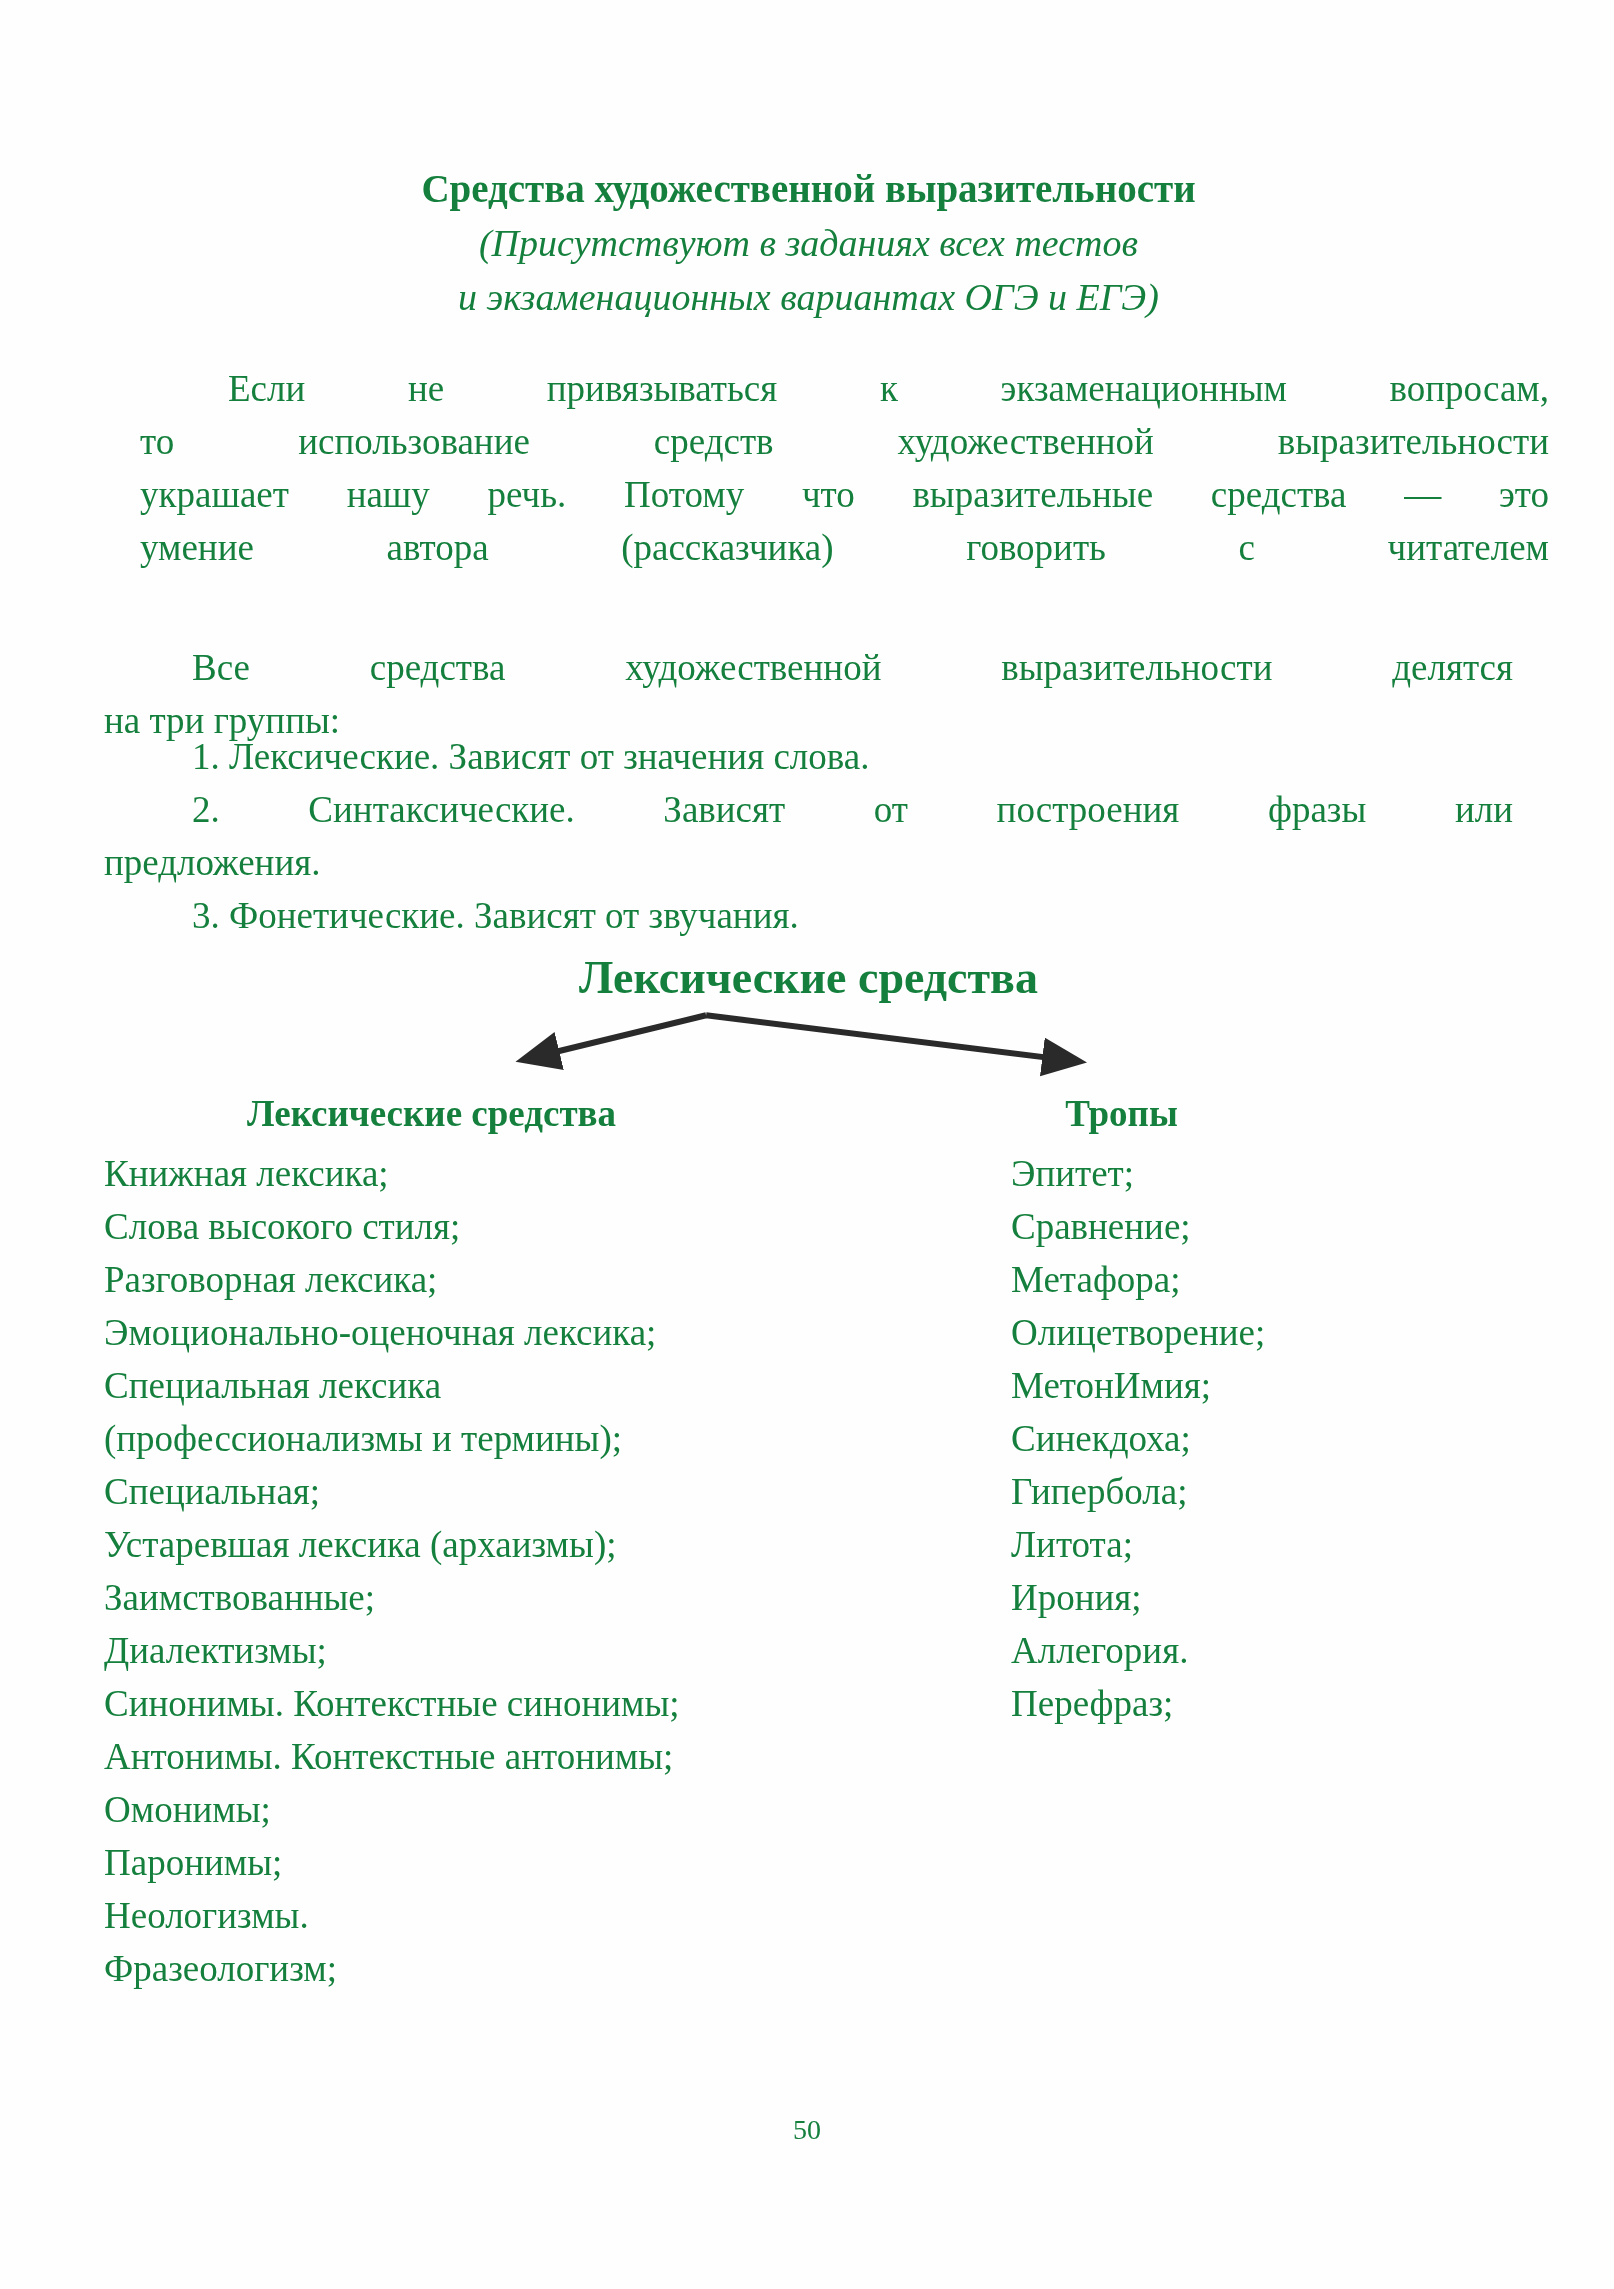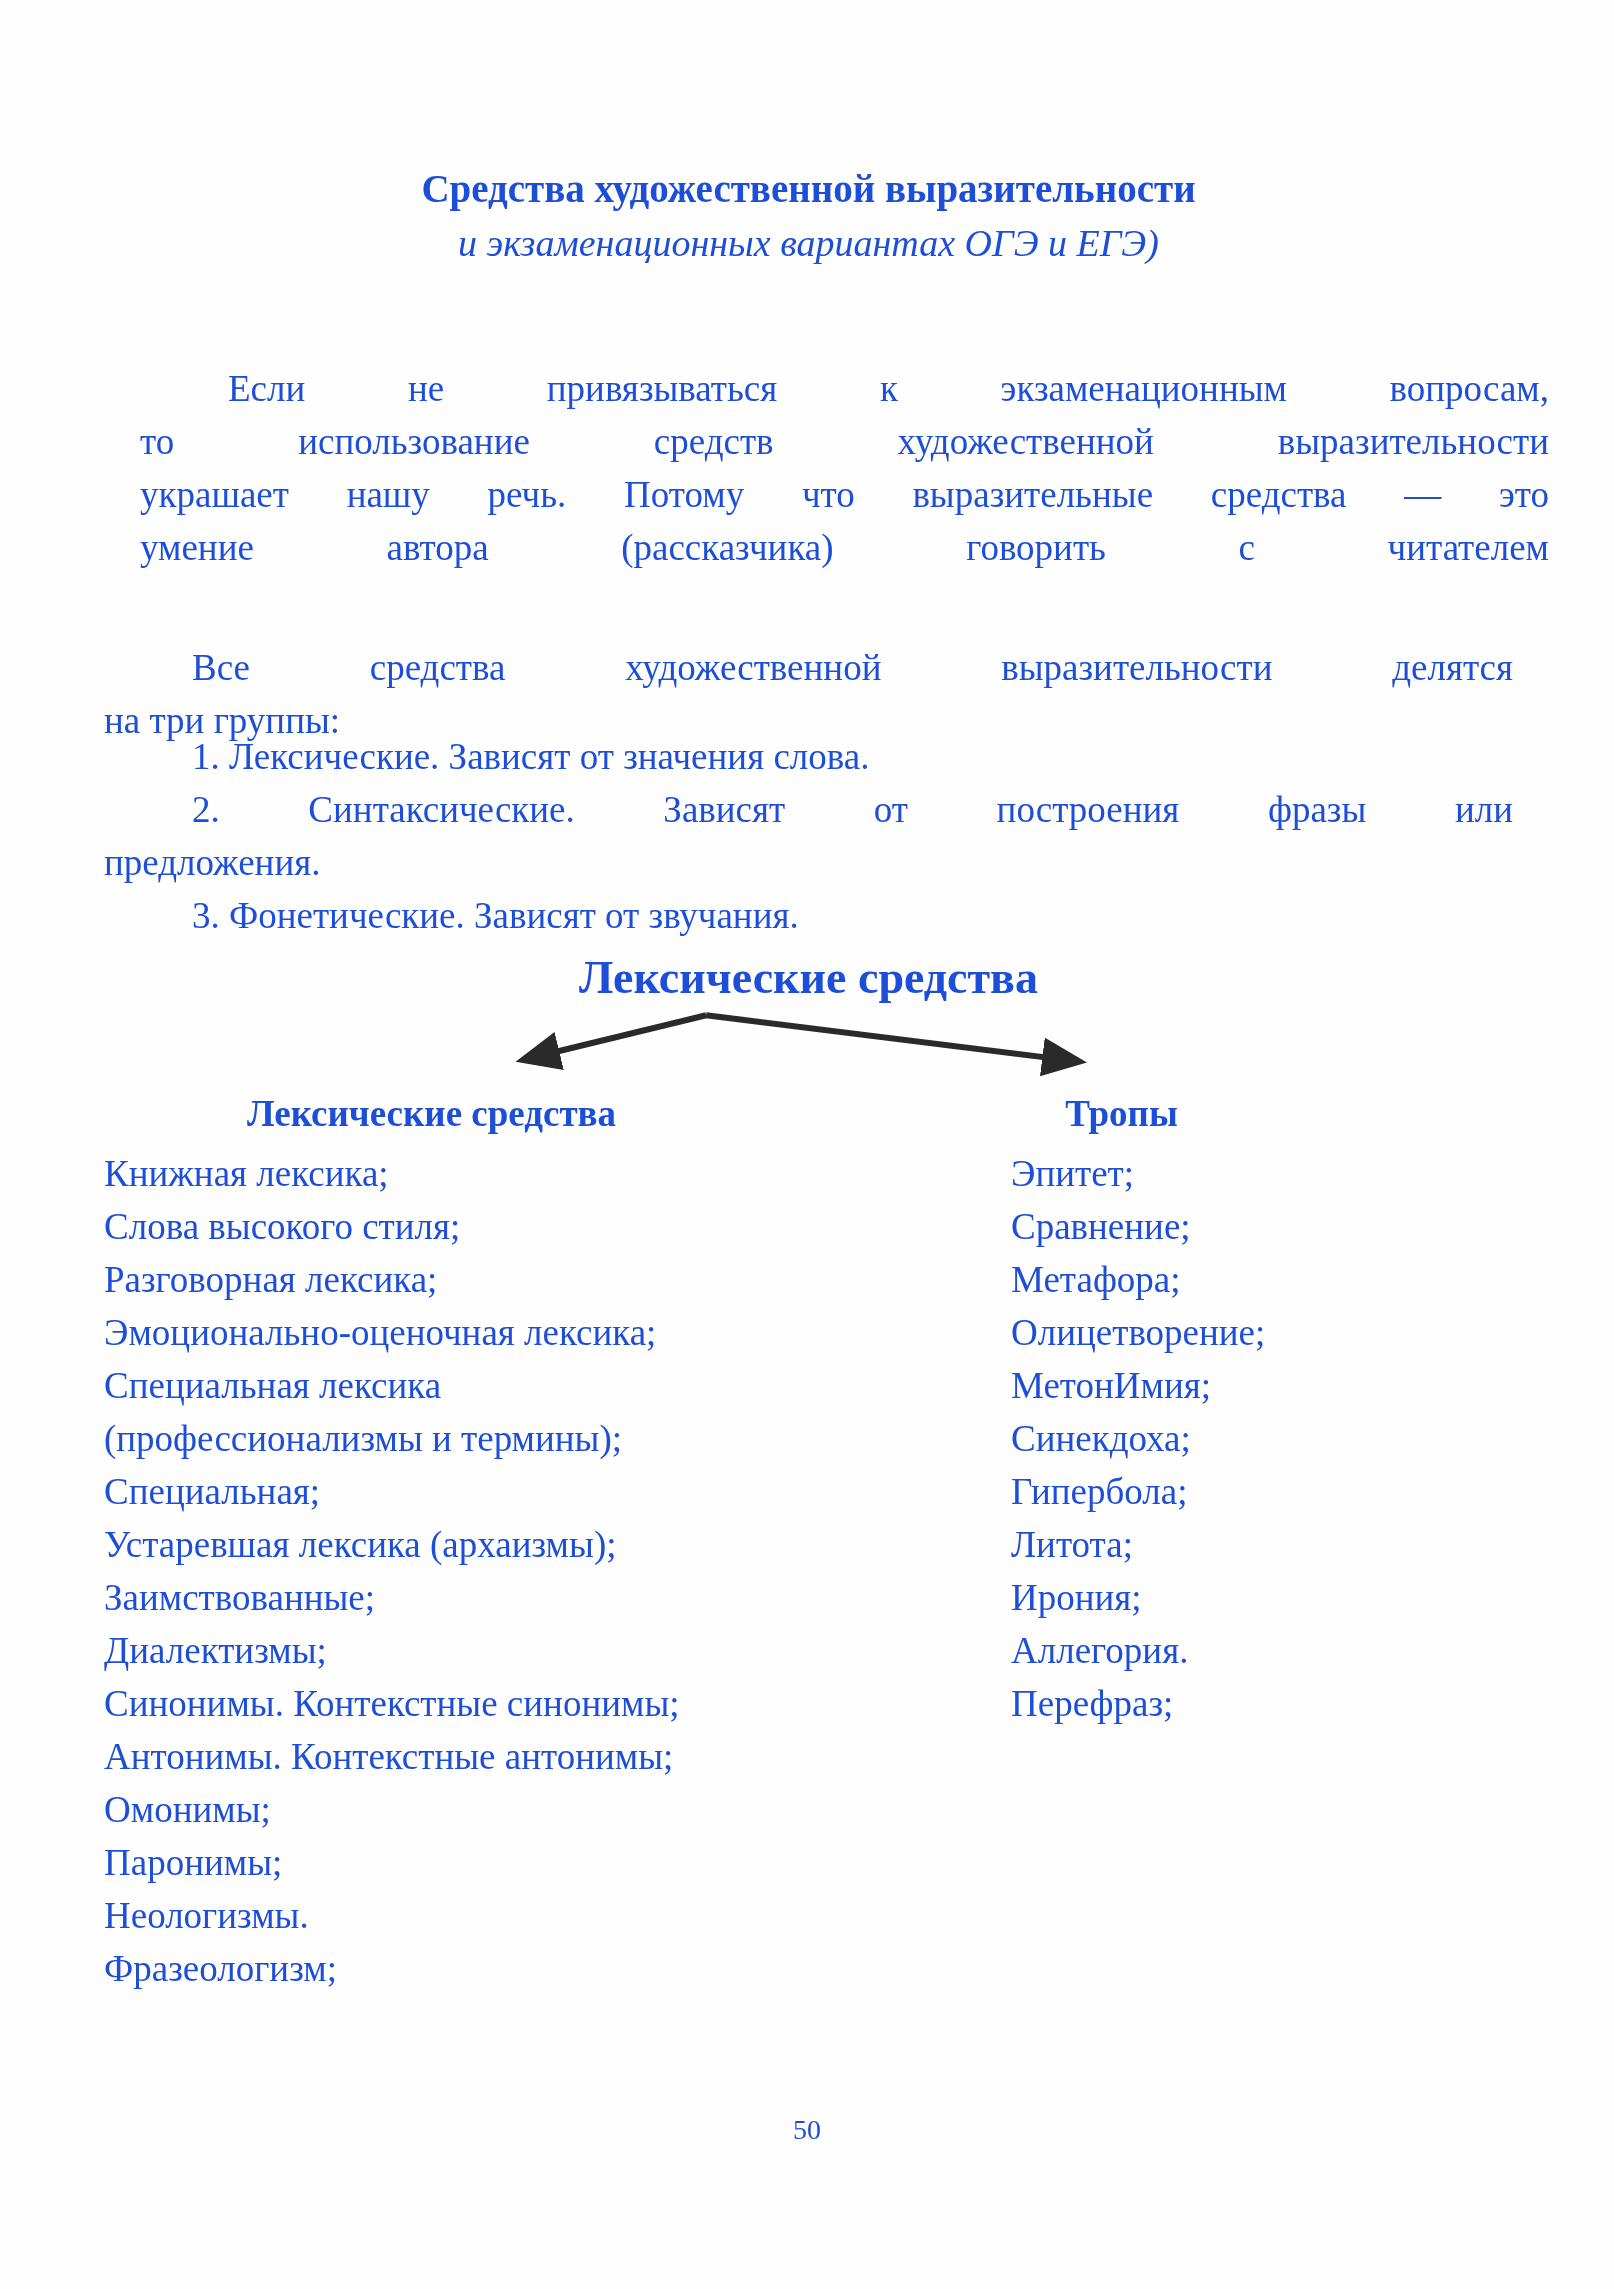--- a/index.html
+++ b/index.html
@@ -3,21 +3,21 @@
 <meta charset="utf-8">
 <style>
   * { box-sizing: border-box; }
   html, body { margin: 0; padding: 0; background: #ffffff; }
   .page {
     position: relative;
     width: 1614px;
     height: 2290px;
     background: #fefefe;
     font-family: "Liberation Serif", "DejaVu Serif", serif;
-    color: #1d4ed8;
+    color: #15803d;
     overflow: hidden;
   }
   .title-block {
     position: absolute;
     left: 104px; top: 162px;
     width: 1409px;
     text-align: center;
   }
   .doc-title {
     font-size: 39px;
@@ -83,20 +83,21 @@
     line-height: 41px;
   }
 </style>
 </head>
 <body>
 
 <div class="page">
 
   <div class="title-block">
     <div class="doc-title">Средства художественной выразительности</div>
+    <div class="doc-subtitle">(Присутствуют в заданиях всех тестов</div>
     <div class="doc-subtitle">и экзаменационных вариантах ОГЭ и ЕГЭ)</div>
   </div>
 
   <div class="bodytext intro">
     <div class="line jline ind">Если не привязываться к экзаменационным вопросам,</div>
     <div class="line jline">то использование средств художественной выразительности</div>
     <div class="line jline">украшает нашу речь. Потому что выразительные средства — это</div>
     <div class="line jline">умение автора (рассказчика) говорить с читателем</div>
   </div>
 

